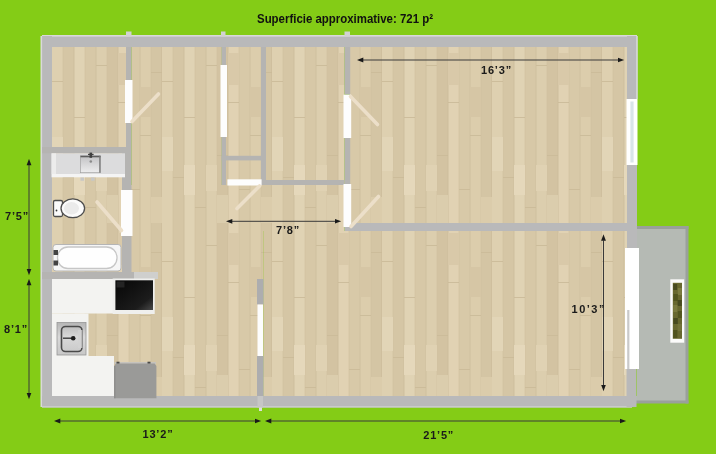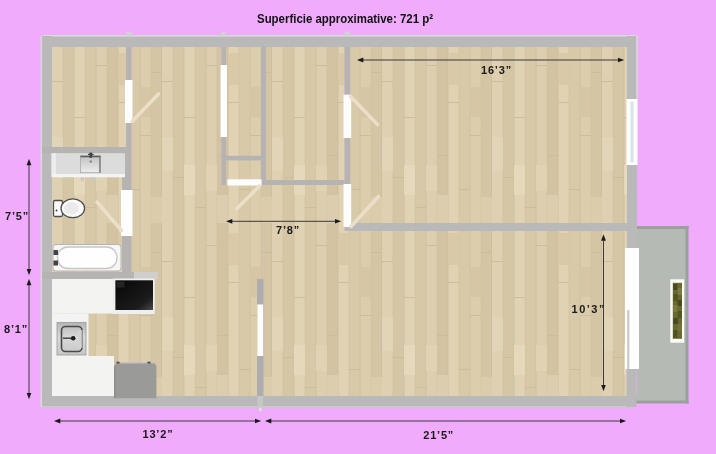--- a/index.html
+++ b/index.html
@@ -1,16 +1,16 @@
 <!DOCTYPE html>
 <html><head>
 <meta charset="utf-8">
 <style>
   html,body{margin:0;padding:0;background:#ffffff;}
-  #wrap{width:716px;height:454px;position:relative;overflow:hidden;background:#f0abfc;}
+  #wrap{width:716px;height:454px;position:relative;overflow:hidden;background:#84cc16;}
   svg{display:block;}
   text{font-family:"Liberation Sans", sans-serif;}
 </style>
 </head>
 <body>
 <div id="wrap">
 <svg width="716" height="454" viewBox="0 0 716 454" xmlns="http://www.w3.org/2000/svg">
 <defs>
   <pattern id="wood" patternUnits="userSpaceOnUse" x="52" y="47" width="110" height="180">
     <rect x="0" y="0" width="110" height="180" fill="#dacbab"></rect>

